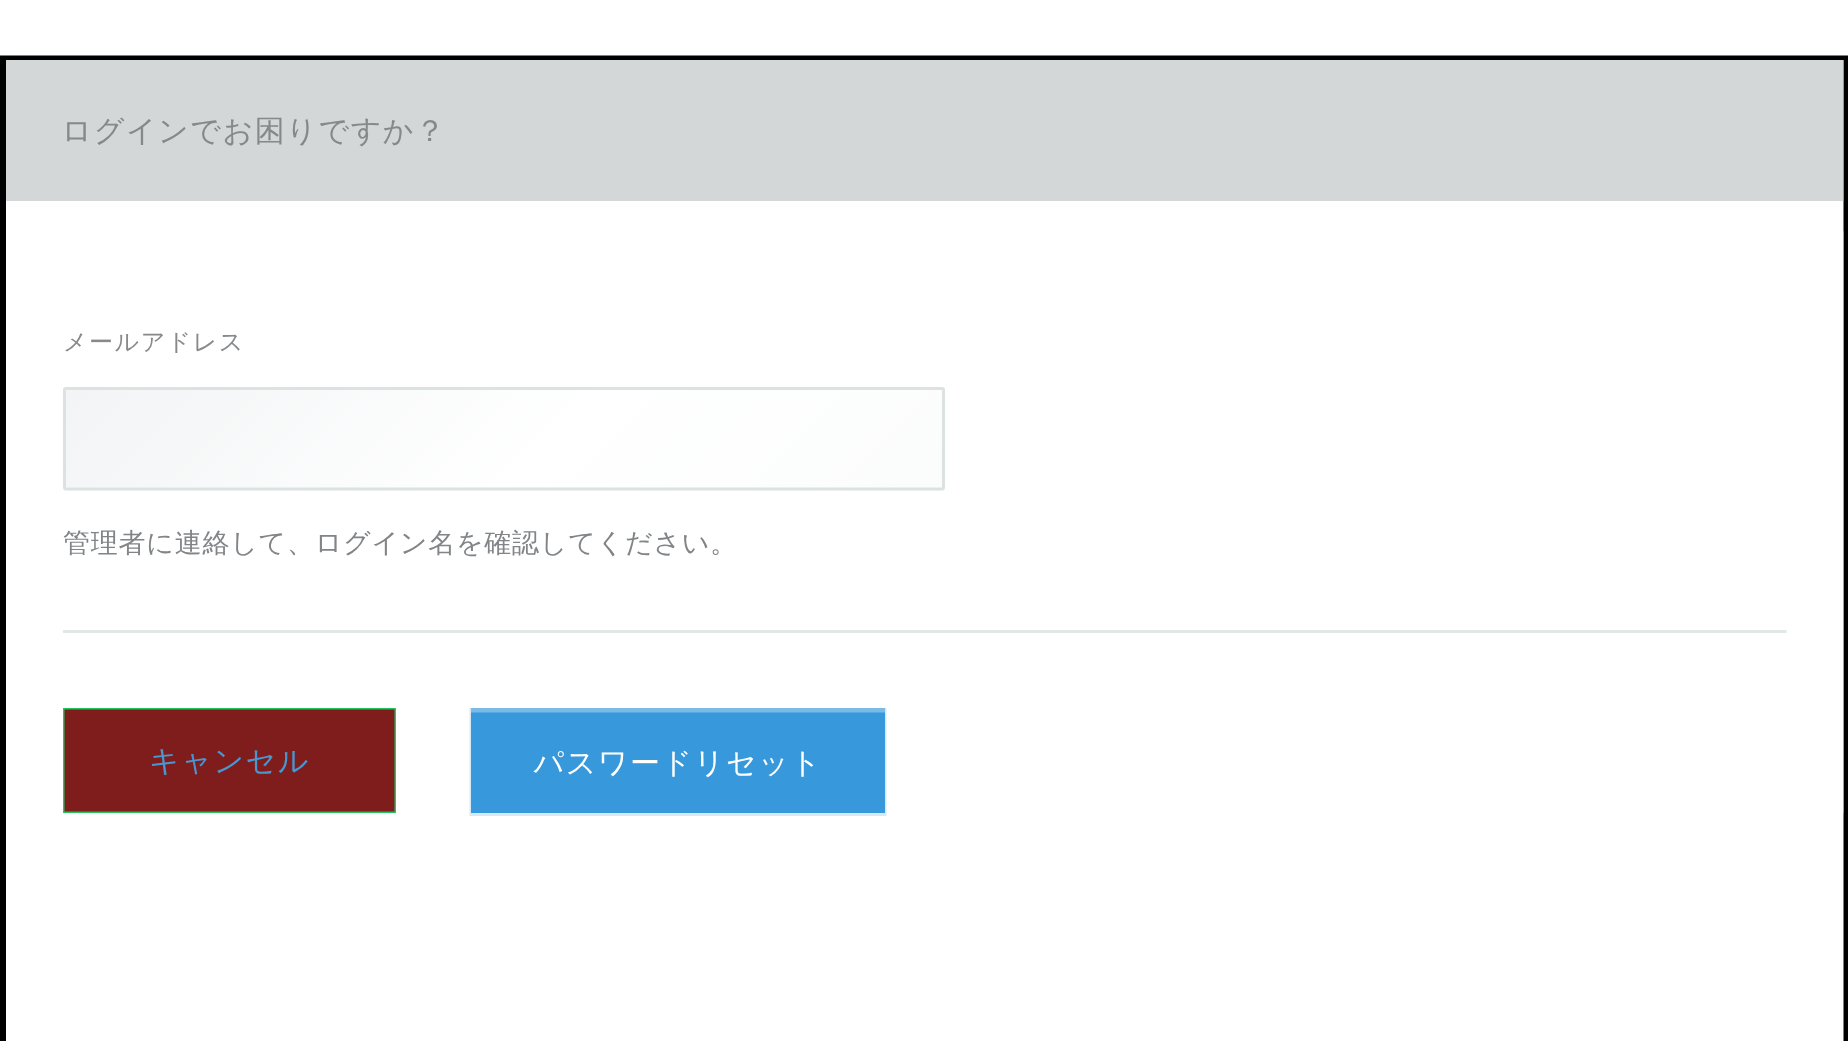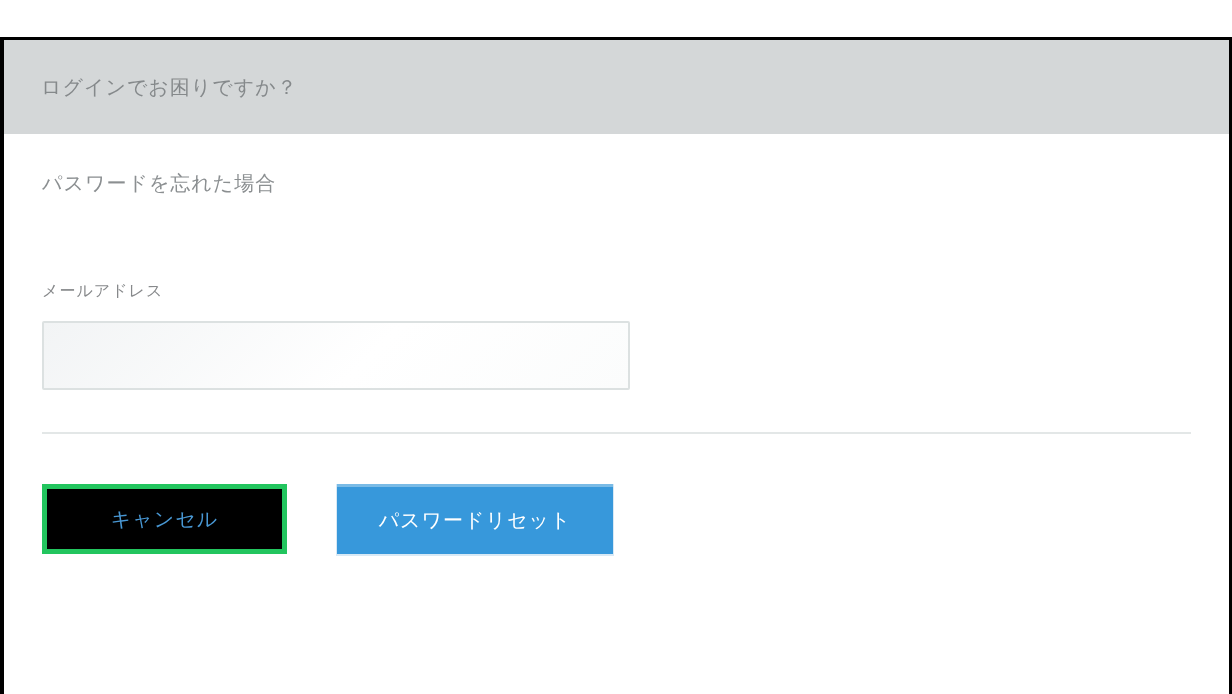--- a/index.html
+++ b/index.html
@@ -82,23 +82,23 @@
     background: #ffffff;
   }
   .btn {
     height: 70px;
     font-size: 20px;
     letter-spacing: 1px;
     cursor: pointer;
     font-family: inherit;
   }
   .btn-cancel {
-    width: 245px;
-    background: #000000;
-    border: 5px solid #22c55e;
+    width: 222px;
+    background: #7f1d1d;
+    border: 1px solid #22c55e;
     color: #4897d3;
   }
   .btn-reset {
     width: 276px;
     background: #3798db;
     border: none;
     border-top: 3px solid #7abbe6;
     box-shadow: 0 1px 0 1px #d8e9f5;
     color: #ffffff;
   }
@@ -107,31 +107,31 @@
 <body>
 
 <div class="window">
 
   <div class="dialog-header">
     <span class="title">ログインでお困りですか？</span>
   </div>
 
   <div class="dialog-body">
 
-    <h2 class="section-heading heading-password">パスワードを忘れた場合</h2>
 
     <p class="section-text">
       <br>
     </p>
 
     <label class="field-label">メールアドレス</label>
 
     <input class="email-input" type="text" value="" style="">
 
 
+    <p class="section-text">管理者に連絡して、ログイン名を確認してください。</p>
 
     <div class="footer-divider"></div>
   </div>
 
   <div class="dialog-footer">
     <button class="btn btn-cancel">キャンセル</button>
     <button class="btn btn-reset">パスワードリセット</button>
   </div>
 
 </div>

